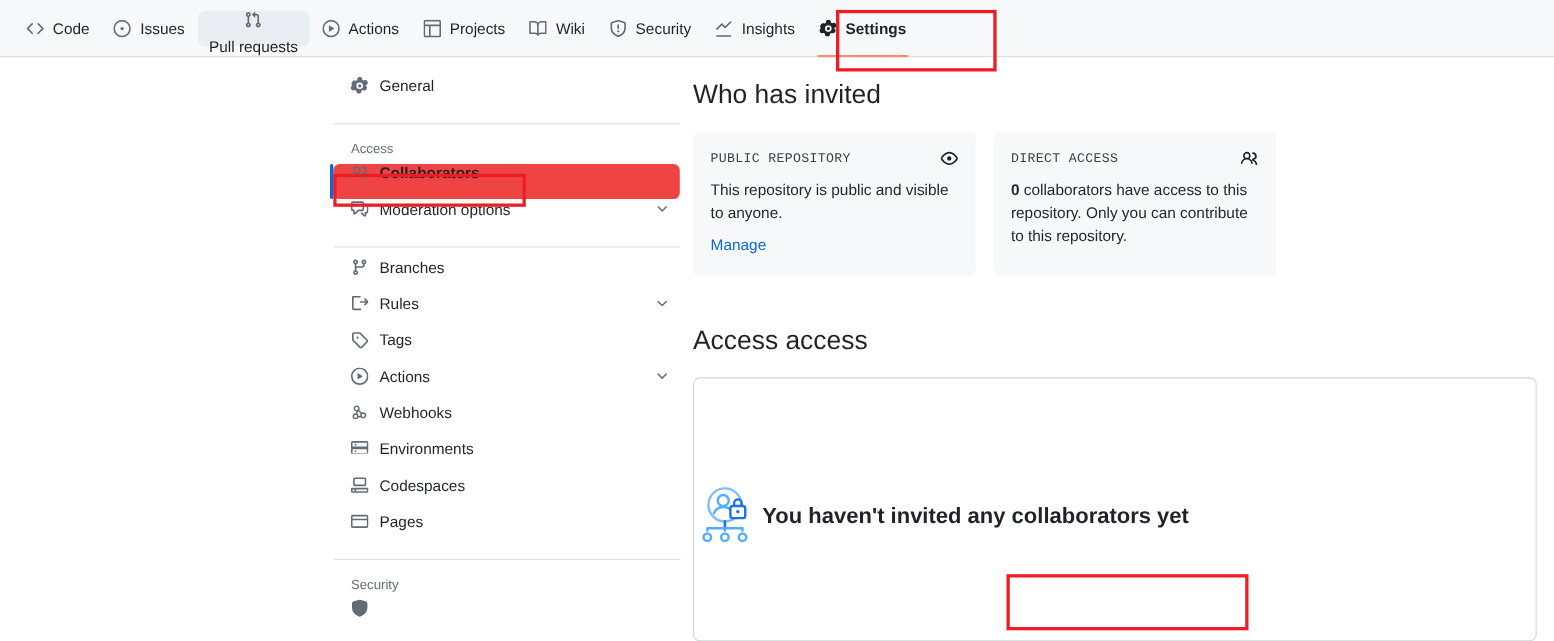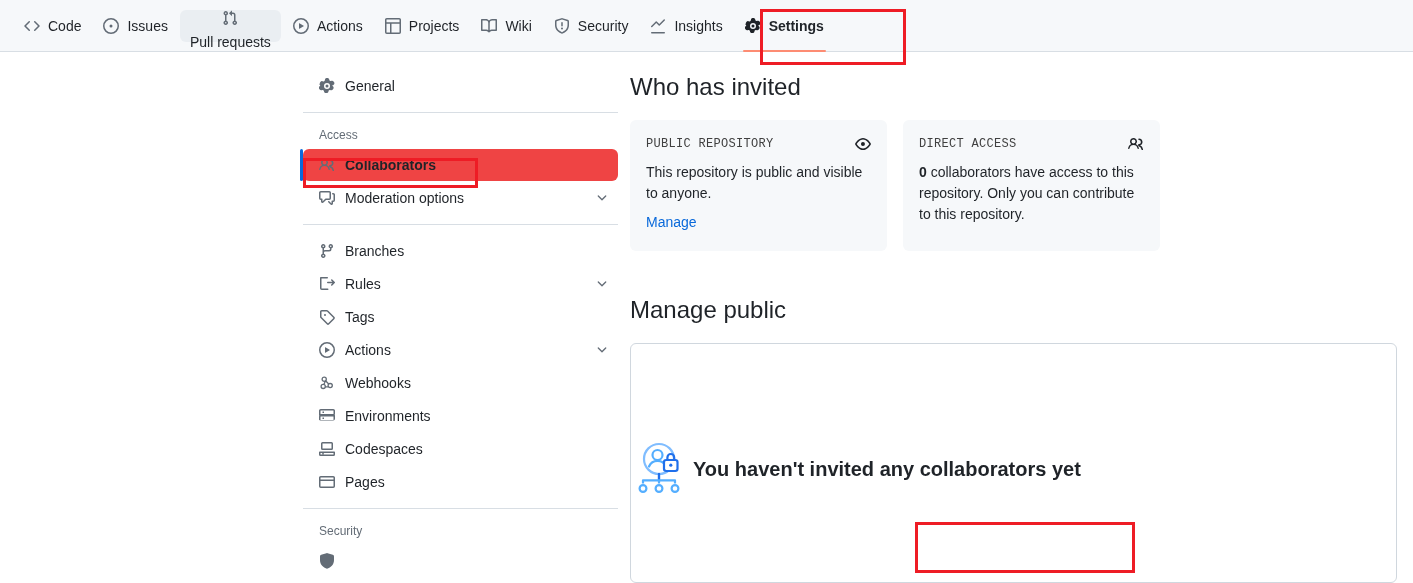--- a/index.html
+++ b/index.html
@@ -63,21 +63,21 @@
   #annot-addpeople{ left: 915px; top: 522px; width: 220px; height: 51px; }
 
   
   .sidebar {
     position: absolute;
     left: 303px; top: 70px;
     width: 315px;
   }
   .side-row {
     position: relative;
-    display: flex; align-items: center;
+    display: flex; align-items: flex-start;
     height: 32px;
     padding: 0 8px 0 16px;
     border-radius: 6px;
     font-size: 14px;
     color: #1f2328;
     cursor: pointer;
     margin-bottom: 1px;
   }
   .side-row .sico {
     width: 16px; height: 16px;
@@ -466,21 +466,21 @@
           <svg width="16" height="16" viewBox="0 0 16 16" fill="currentColor">
               <path d="M2 5.5a3.5 3.5 0 1 1 5.898 2.549 5.5 5.5 0 0 1 3.034 4.084.75.75 0 1 1-1.482.235 4 4 0 0 0-7.9 0 .75.75 0 0 1-1.482-.236A5.5 5.5 0 0 1 3.102 8.05 3.5 3.5 0 0 1 2 5.5ZM11 4a.75.75 0 0 1 0-1.5 3.5 3.5 0 0 1 1.16 6.802 5.5 5.5 0 0 1 2.856 3.913.75.75 0 1 1-1.482.238 4 4 0 0 0-2.837-3.31.75.75 0 0 1-.54-.72v-.642a.75.75 0 0 1 .47-.696A2 2 0 0 0 11 4ZM5.5 3.5a2 2 0 1 0 0 4 2 2 0 0 0 0-4Z"></path>
             </svg>
         </span>
       </div>
       <div class="acc-card-body"><b>0</b> <span>collaborators have access to this repository. Only you can contribute to this repository.</span></div>
     </div>
 
   </div>
 
-  <h2 class="section-title manage-title">Manage public</h2>
+  <h2 class="section-title manage-title">Access access</h2>
 
   <div class="manage-box">
 
     <div class="empty-illus">
       <svg width="62" height="56" viewBox="0 0 62 56" fill="none">
         <circle cx="28" cy="18" r="15" stroke="#80bdff" stroke-width="2.2" fill="none"></circle>
         <circle cx="26.5" cy="14" r="5" stroke="#54aeff" stroke-width="2.2" fill="none"></circle>
         <path d="M18 25.5c1.6-3.6 4.8-5.6 8.5-5.6 3.7 0 6.9 2 8.5 5.6" stroke="#54aeff" stroke-width="2.2" fill="none" stroke-linecap="round"></path>
         <rect x="33" y="19" width="13.5" height="11" rx="2.2" fill="#fff" stroke="#1f6feb" stroke-width="2.2"></rect>
         <path d="M36.4 19v-2.6a3.4 3.4 0 0 1 6.8 0V19" stroke="#1f6feb" stroke-width="2.2" fill="none"></path>

